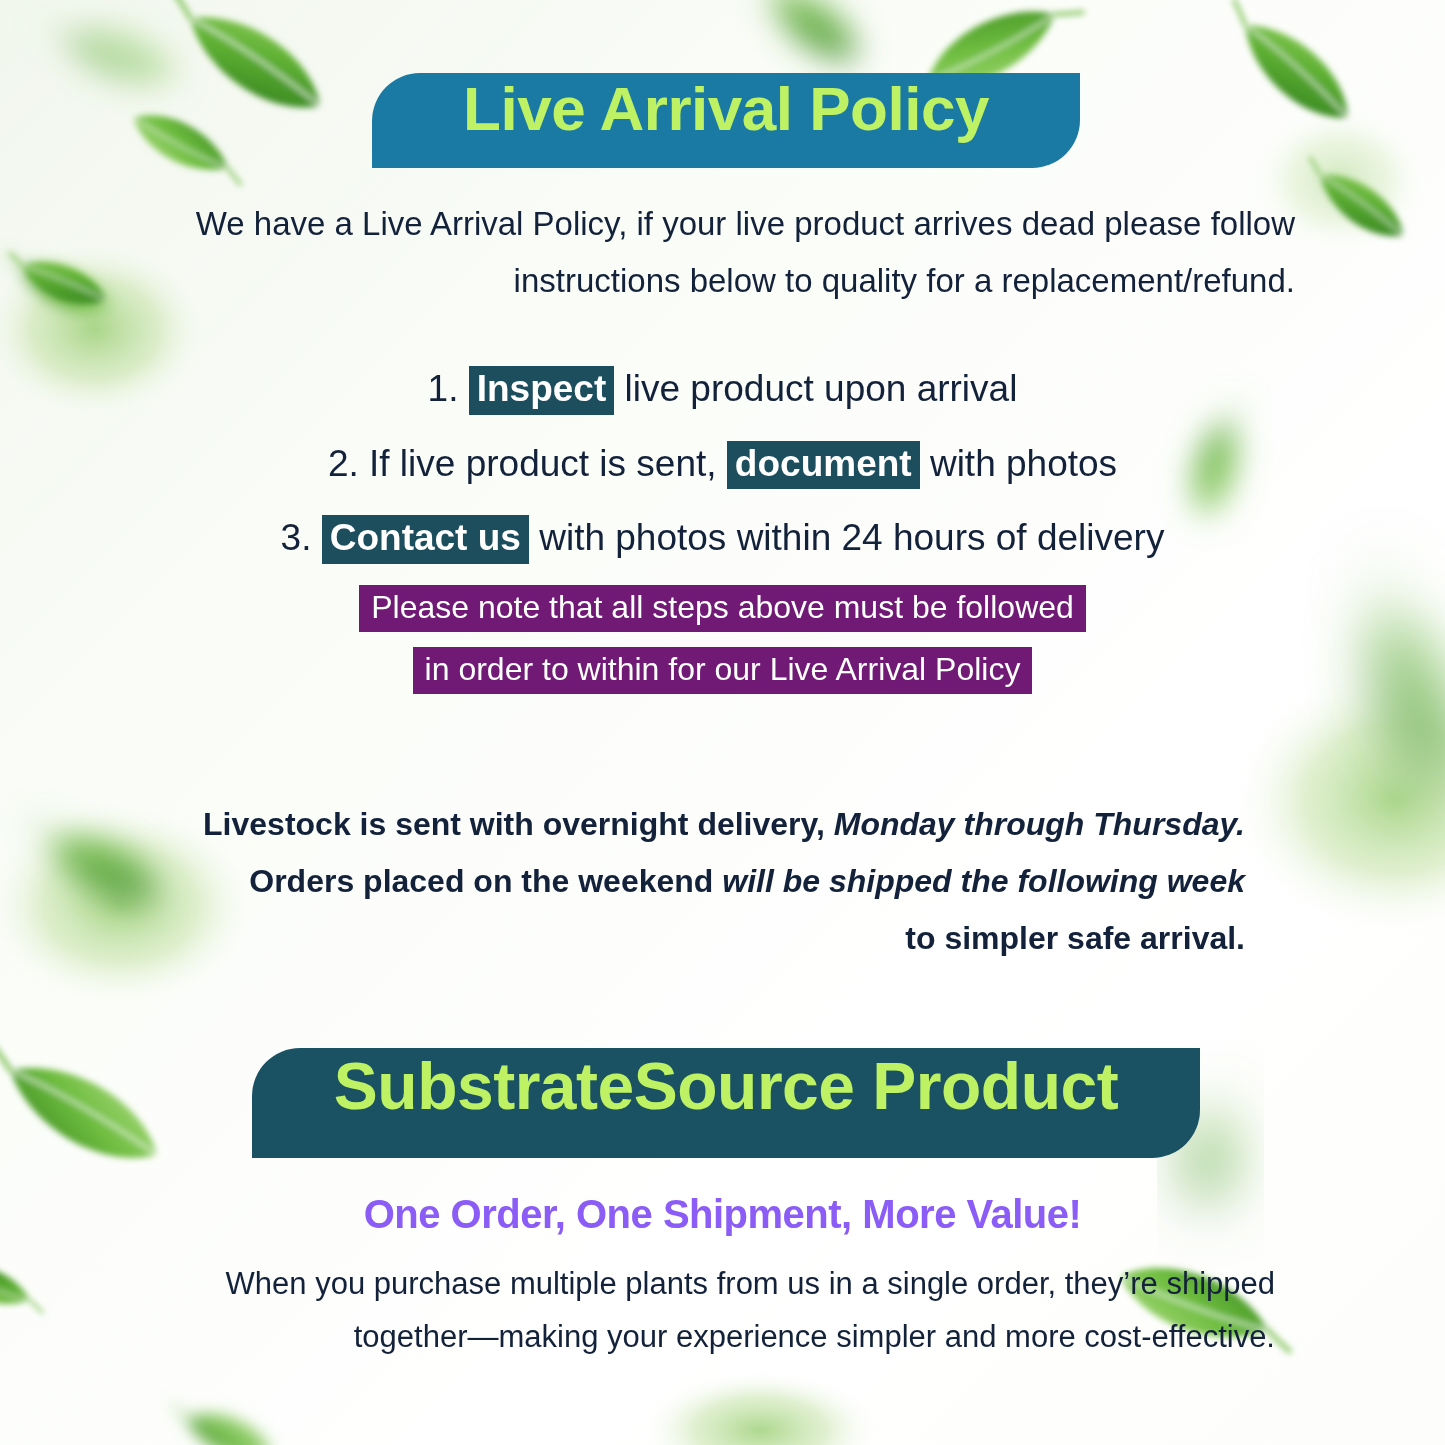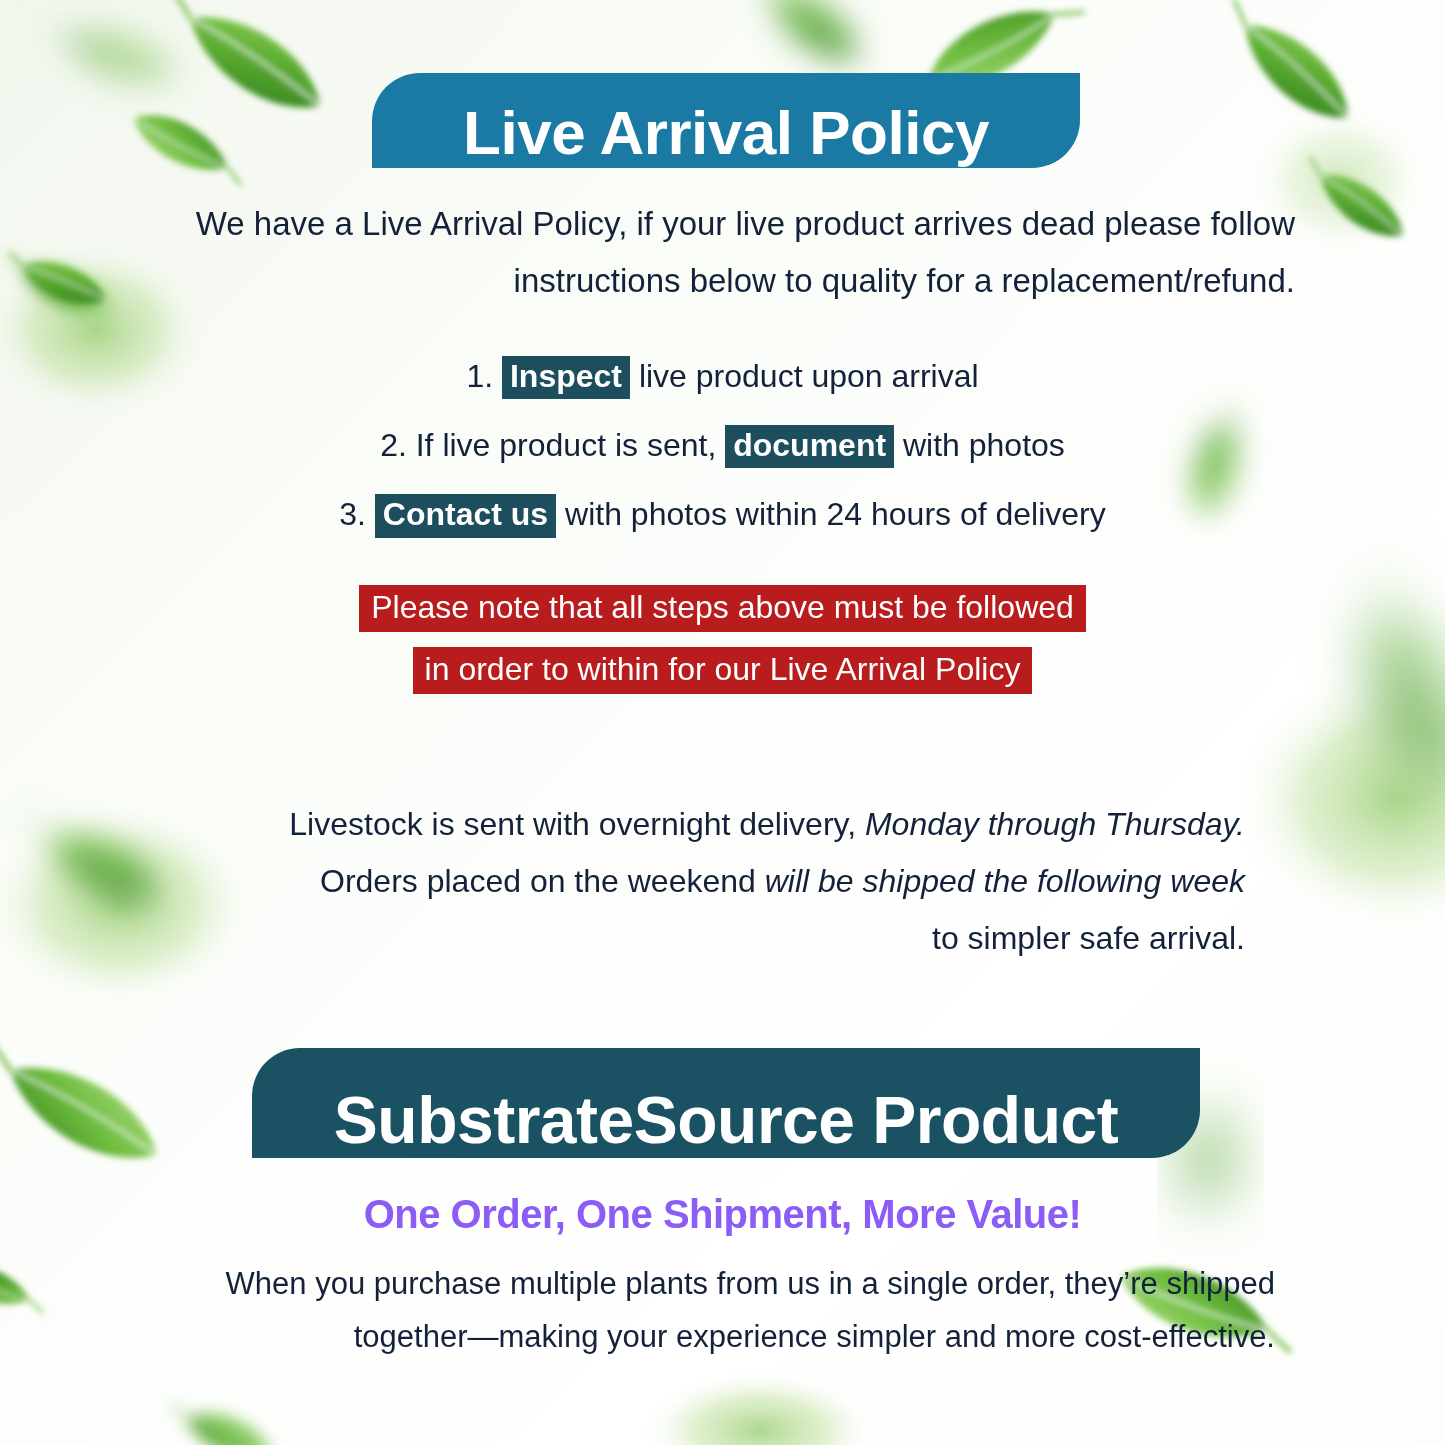--- a/index.html
+++ b/index.html
@@ -32,23 +32,23 @@
     inset: 0;
     z-index: 2;
     width: 1445px;
     height: 1445px;
   }
 
   
   .banner {
     position: absolute;
     display: flex;
-    align-items: flex-end;
+    align-items: flex-start;
     justify-content: center;
-    color: #ffffff;
+    color: #bef264;
     font-weight: bold;
     letter-spacing: -0.5px;
     white-space: nowrap;
   }
 
   #title-banner {
     left: 372px;
     top: 73px;
     width: 708px;
     height: 95px;
@@ -82,20 +82,21 @@
     top: 196px;
     width: 1145px;
   }
 
   #livestock-text {
     left: 200px;
     top: 796px;
     width: 1045px;
     font-size: 32px;
     line-height: 1.78;
+    font-weight: bold;
   }
 
   #value-text {
     left: 170px;
     top: 1258px;
     width: 1105px;
     font-size: 31px;
     line-height: 1.70;
   }
 
@@ -110,25 +111,25 @@
     font-weight: bold;
     letter-spacing: -0.5px;
   }
 
   em.it { font-style: italic; }
 
   
   #steps {
     position: absolute;
     left: 170px;
-    top: 356px;
+    top: 366px;
     width: 1105px;
     text-align: center;
     color: #13223a;
-    font-size: 32px;
+    font-size: 37px;
     line-height: 1.0;
   }
 
   .step {
     display: block;
     margin-bottom: 26px;
     white-space: nowrap;
   }
 
   .step-num { }
@@ -147,21 +148,21 @@
     position: absolute;
     left: 170px;
     top: 585px;
     width: 1105px;
     text-align: center;
     line-height: 1.0;
   }
 
   .note-line {
     display: inline-block;
-    background: #b91c1c;
+    background: #701a75;
     color: #ffffff;
     font-size: 32px;
     font-weight: 500;
     padding: 6px 12px 9px 12px;
     white-space: nowrap;
   }
 
   .note-row { display: block; margin-bottom: 15px; }
 </style>
 </head>

